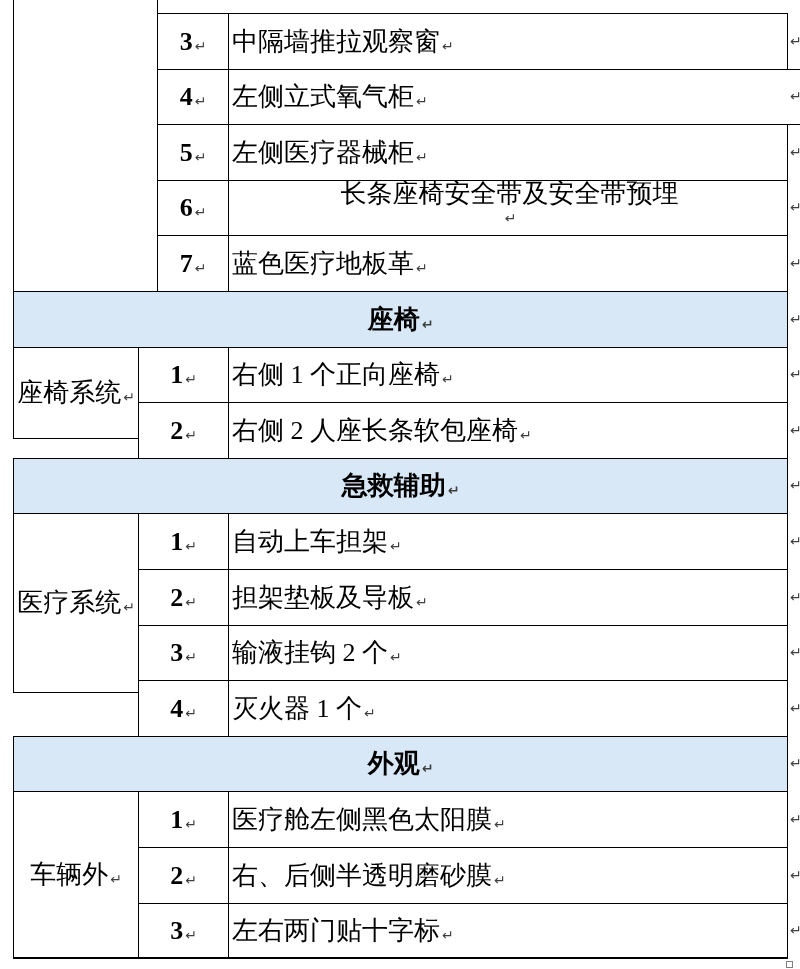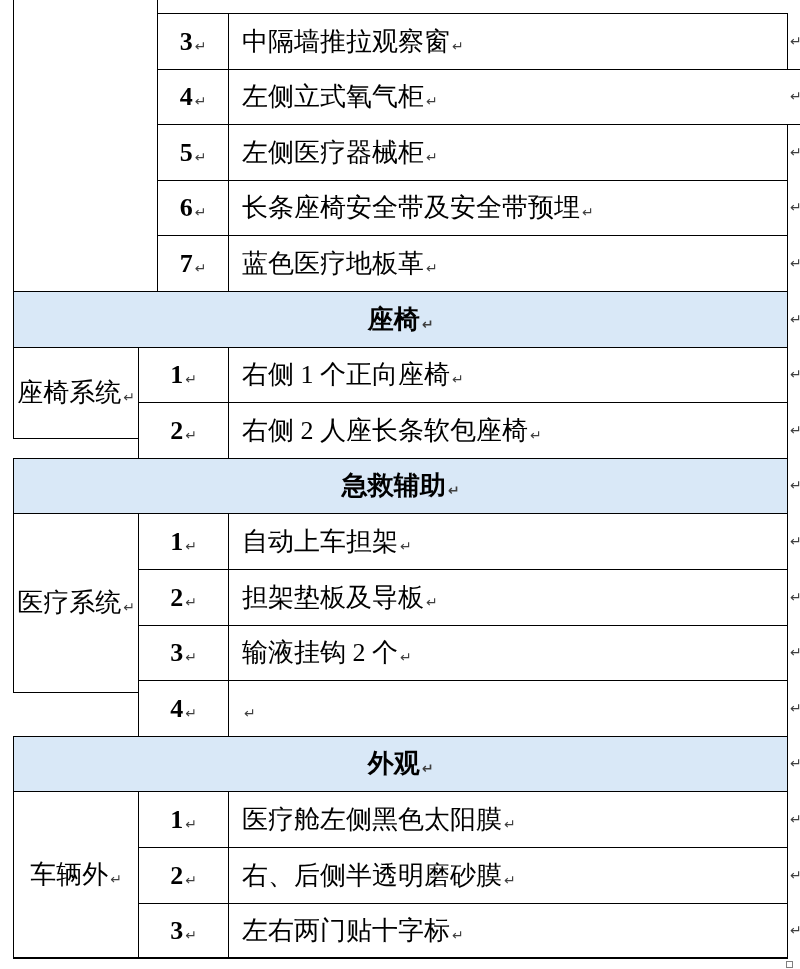--- a/index.html
+++ b/index.html
@@ -24,21 +24,21 @@
     background: #ffffff;
     display: flex;
     align-items: center;
     justify-content: center;
     line-height: 1;
     white-space: nowrap;
     overflow: hidden;
   }
   .cell.desc {
     justify-content: flex-start;
-    padding-left: 13px;
+    padding-left: 3px;
   }
   .cell.no-top {
     border-top: none;
   }
   .cell.band {
     background: #d9e8f7;
     font-weight: bold;
   }
   .cell.bottom-edge {
     border-bottom-width: 2px;
@@ -109,21 +109,21 @@
   </div>
   <div class="cell desc" style="left:228px; top:124px; width:560px; height:57px;">
     <span>左侧医疗器械柜</span>
       <span class="pmark">↵</span>
   </div>
 
   <div class="cell" style="left:157px; top:180px; width:72px; height:56px;">
     <span class="num-text">6</span>
       <span class="pmark">↵</span>
   </div>
-  <div class="cell desc" style="left:228px; top:180px; width:560px; height:56px;">
+  <div class="cell desc" style="left:228px; top:180px; width:560px; height:56px;flex-direction:column;">
     <span>长条座椅安全带及安全带预埋</span>
       <span class="pmark">↵</span>
   </div>
 
   <div class="cell" style="left:157px; top:235px; width:72px; height:57px;">
     <span class="num-text">7</span>
       <span class="pmark">↵</span>
   </div>
   <div class="cell desc" style="left:228px; top:235px; width:560px; height:57px;">
     <span>蓝色医疗地板革</span>
@@ -193,20 +193,21 @@
   <div class="cell desc" style="left:228px; top:625px; width:560px; height:56px;">
     <span>输液挂钩 2 个</span>
       <span class="pmark">↵</span>
   </div>
 
   <div class="cell" style="left:138px; top:680px; width:91px; height:57px;">
     <span class="num-text">4</span>
       <span class="pmark">↵</span>
   </div>
   <div class="cell desc" style="left:228px; top:680px; width:560px; height:57px;">
+    <span>灭火器 1 个</span>
       <span class="pmark">↵</span>
   </div>
 
   <div class="cell band" style="left:13px; top:736px; width:775px; height:56px;align-items:center;">
     <span>外观</span>
       <span class="pmark">↵</span>
   </div>
 
   <div class="cell bottom-edge" style="left:13px; top:791px; width:126px; height:168px;">
     <span>车辆外</span>

